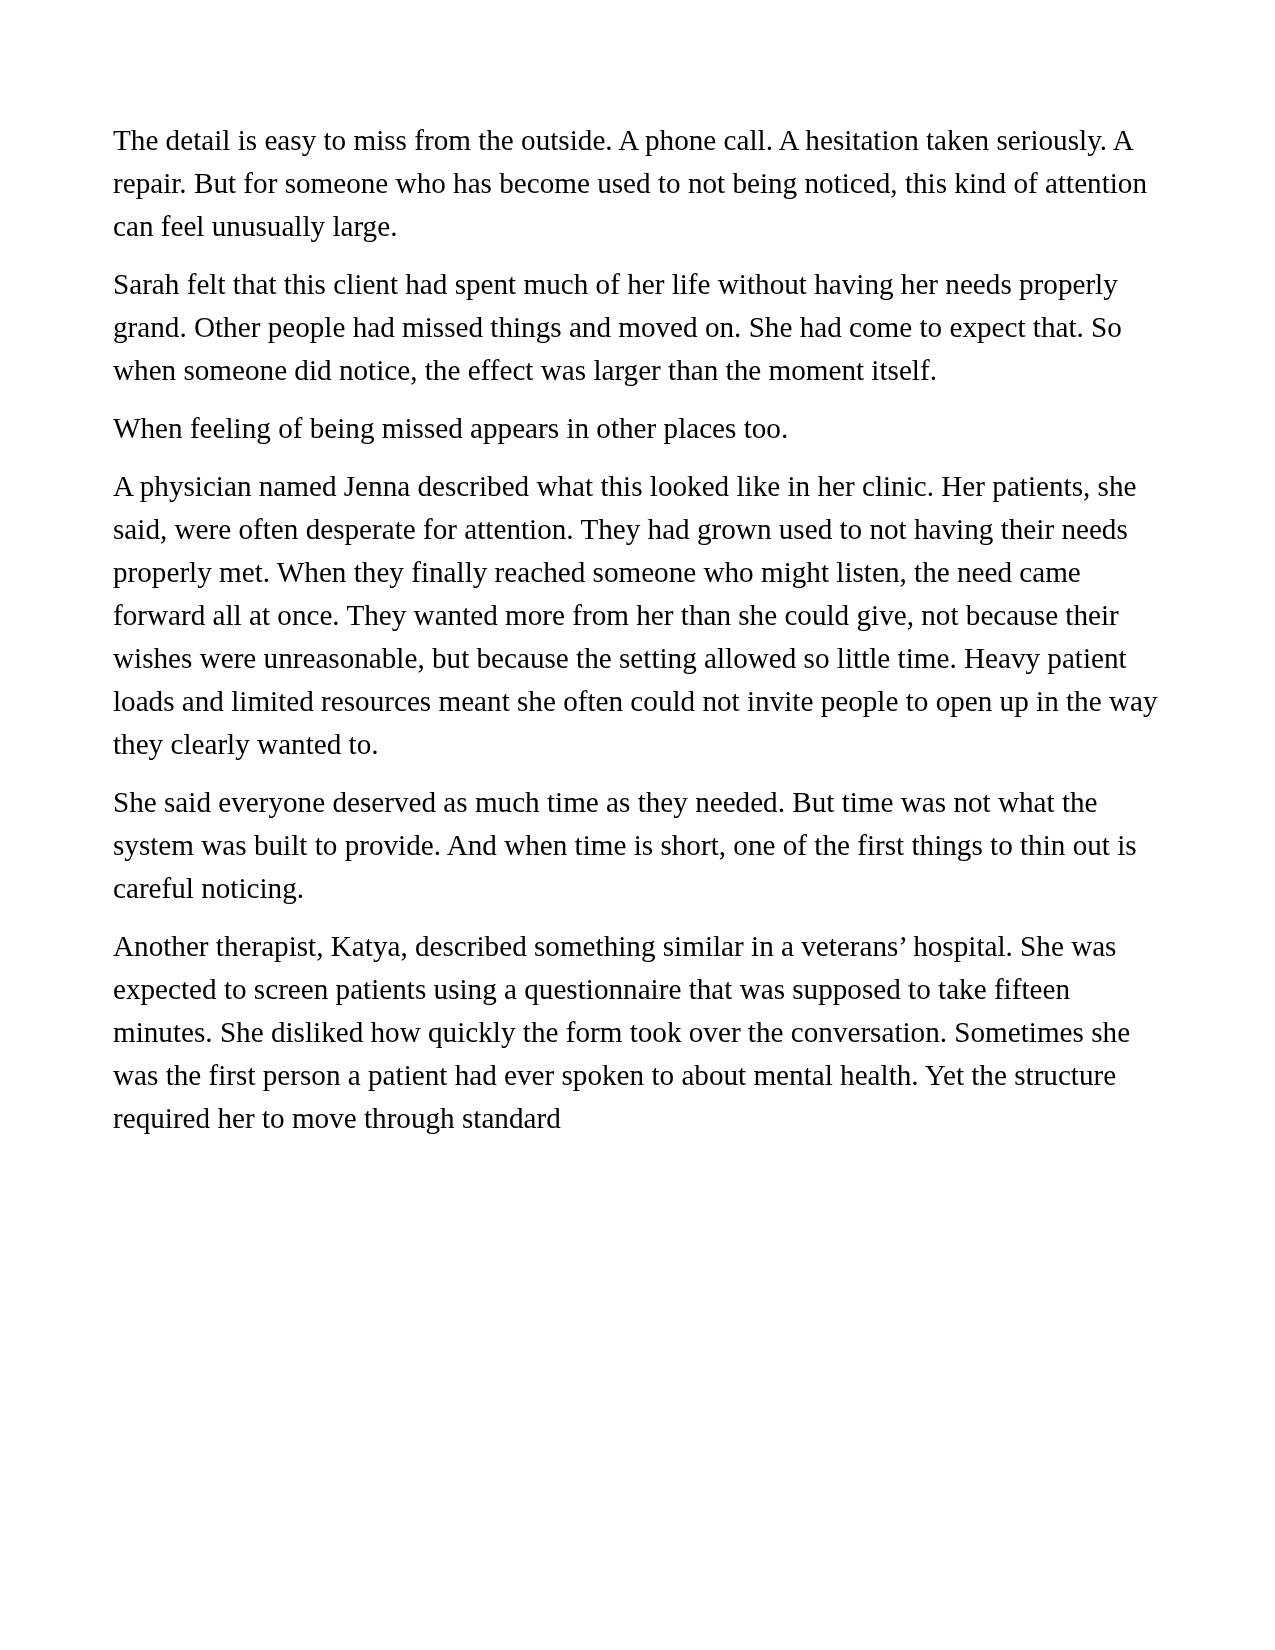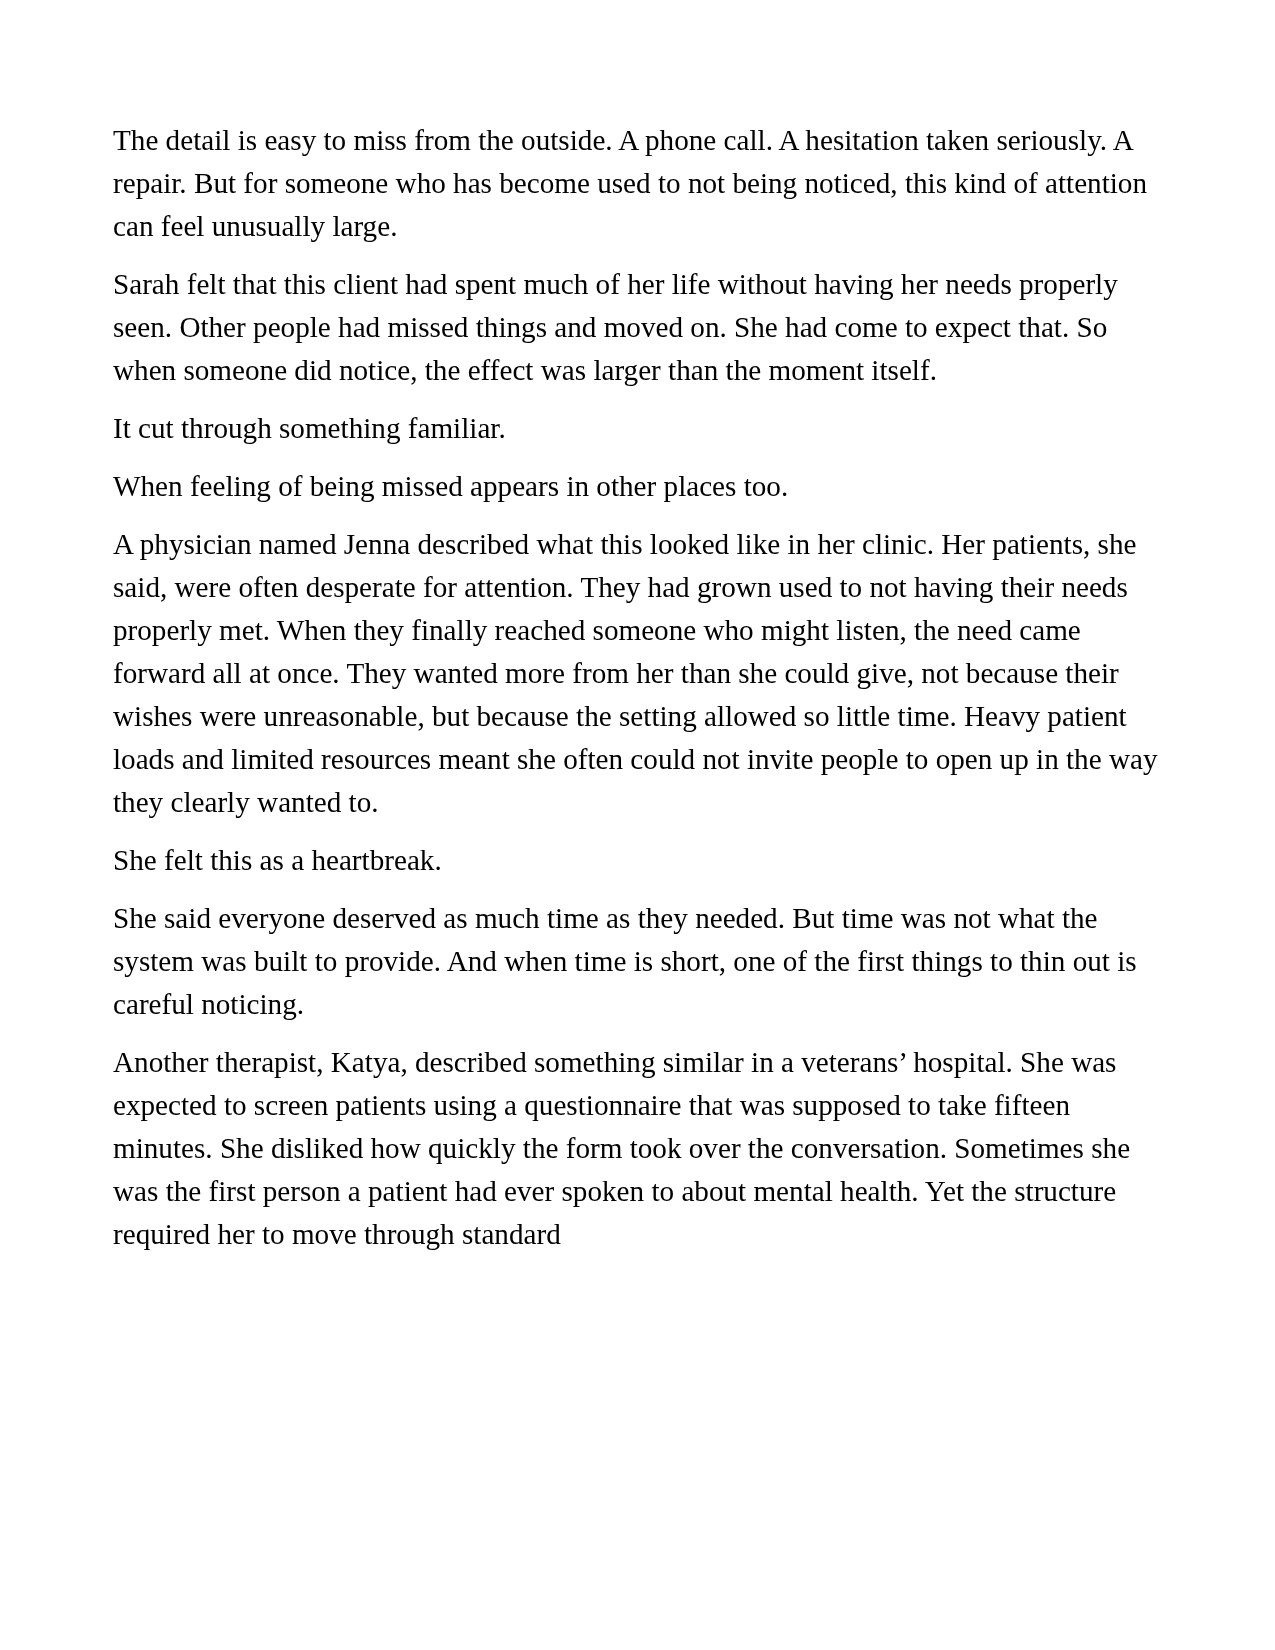--- a/index.html
+++ b/index.html
@@ -27,20 +27,18 @@
     text-align: left;
     margin: 0 0 15px 0;
     word-spacing: normal;
   }
 </style>
 </head>
 <body>
 
 <div class="page" style="background: rgb(255, 255, 255); color: rgb(0, 0, 0);">
   <p class="para">The detail is easy to miss from the outside. A phone call. A hesitation taken seriously. A repair. But for someone who has become used to not being noticed, this kind of attention can feel unusually large.</p>
-  <p class="para">Sarah felt that this client had spent much of her life without having her needs properly seen. Other people had missed things and moved on. She had come to expect that. So when someone did notice, the effect was larger than the moment itself.</p>
-  <p class="para">It cut through something familiar.</p>
+  <p class="para">Sarah felt that this client had spent much of her life without having her needs properly grand. Other people had missed things and moved on. She had come to expect that. So when someone did notice, the effect was larger than the moment itself.</p>
   <p class="para">When feeling of being missed appears in other places too.</p>
   <p class="para">A physician named Jenna described what this looked like in her clinic. Her patients, she said, were often desperate for attention. They had grown used to not having their needs properly met. When they finally reached someone who might listen, the need came forward all at once. They wanted more from her than she could give, not because their wishes were unreasonable, but because the setting allowed so little time. Heavy patient loads and limited resources meant she often could not invite people to open up in the way they clearly wanted to.</p>
-  <p class="para">She felt this as a heartbreak.</p>
   <p class="para">She said everyone deserved as much time as they needed. But time was not what the system was built to provide. And when time is short, one of the first things to thin out is careful noticing.</p>
   <p class="para">Another therapist, Katya, described something similar in a veterans’ hospital. She was expected to screen patients using a questionnaire that was supposed to take fifteen minutes. She disliked how quickly the form took over the conversation. Sometimes she was the first person a patient had ever spoken to about mental health. Yet the structure required her to move through standard</p>
 </div>
 
 </body></html>

